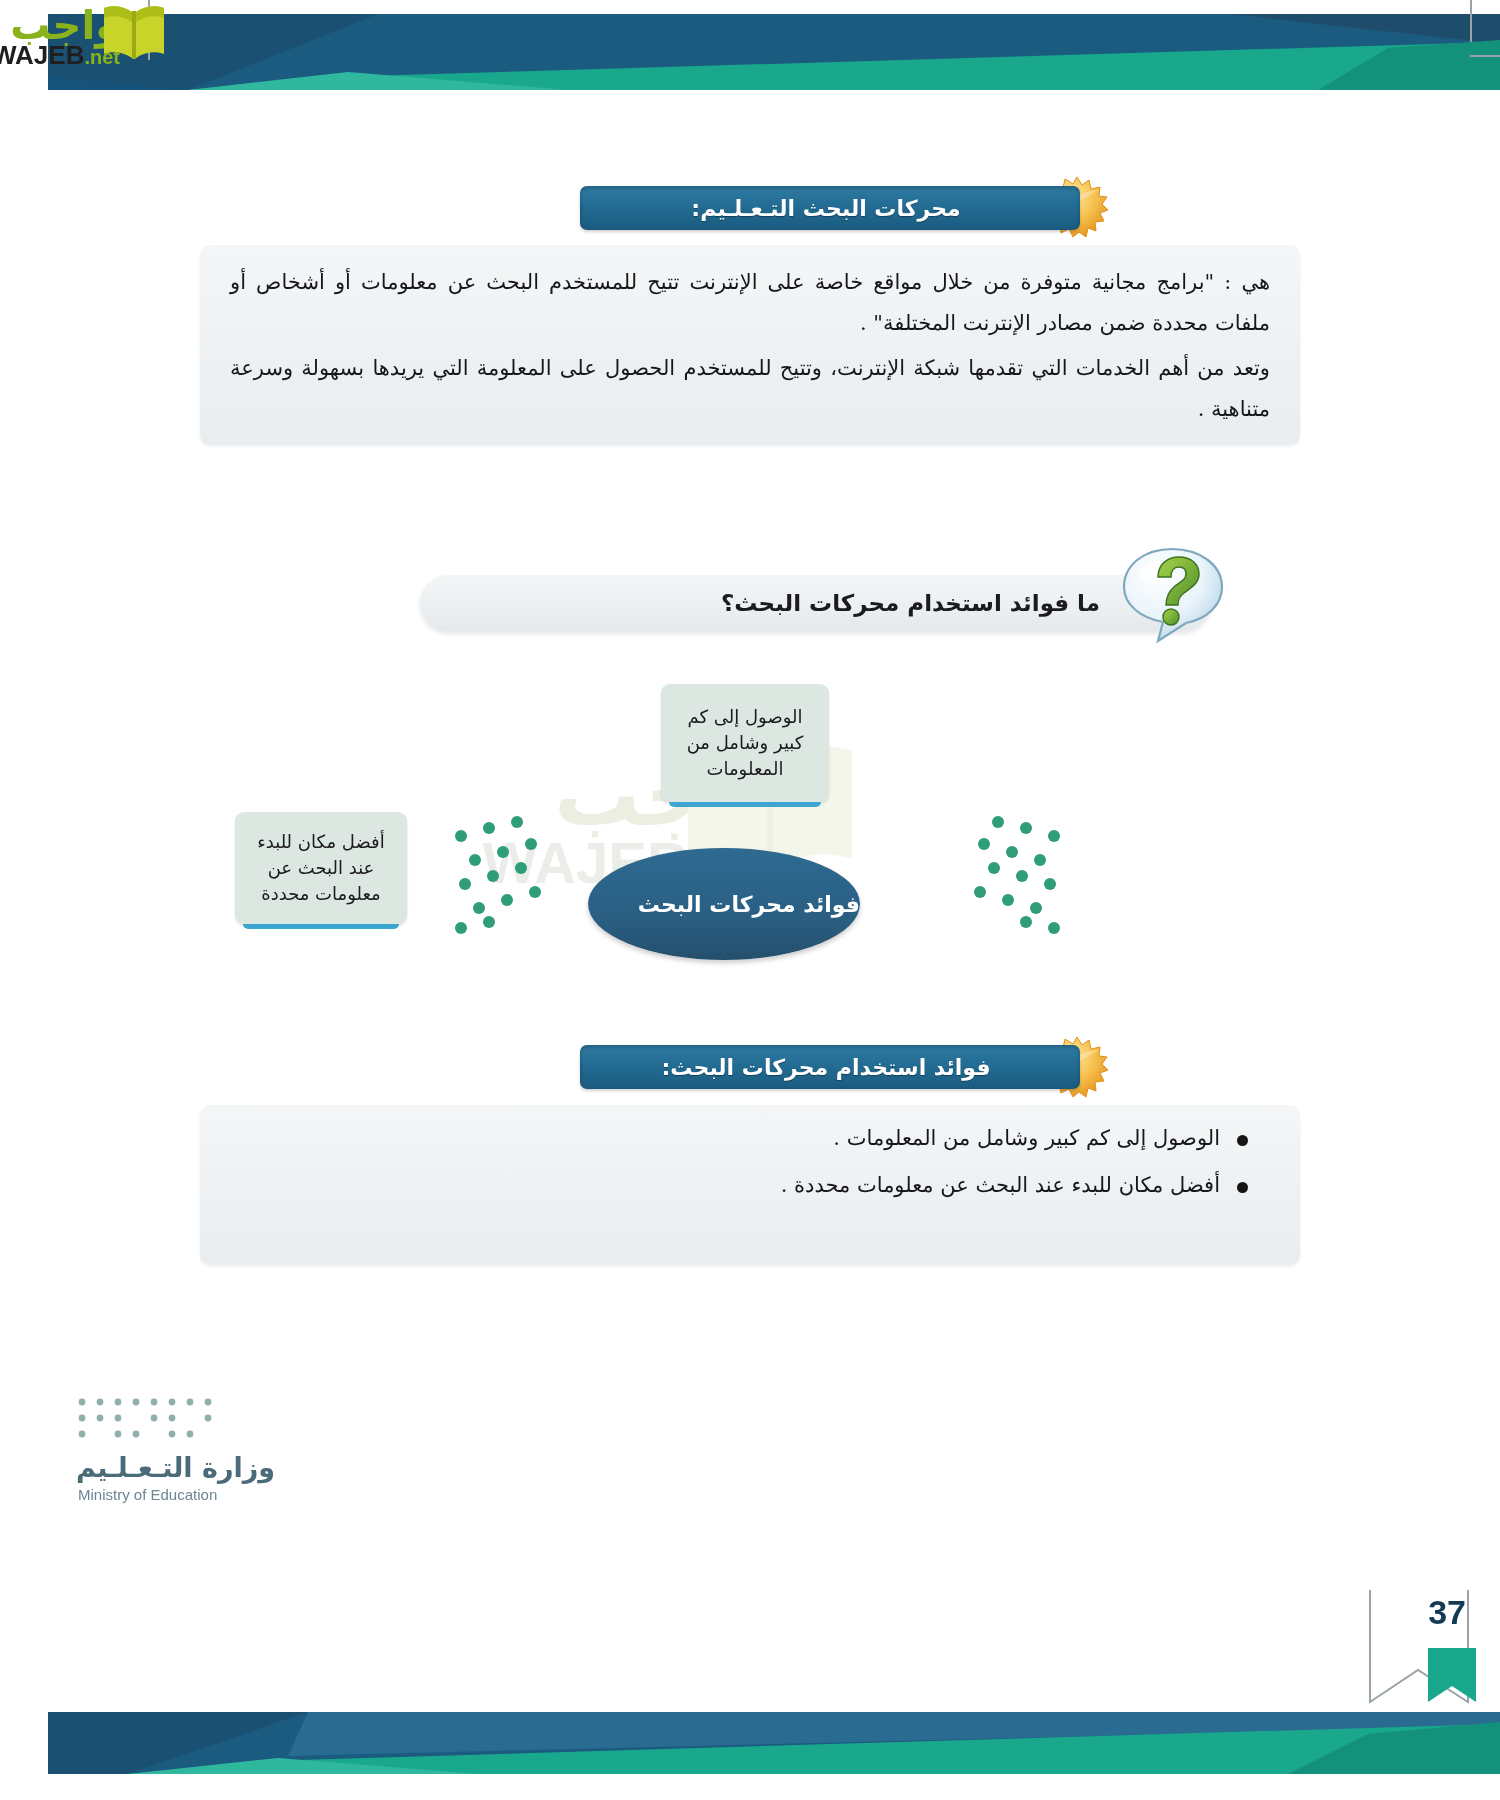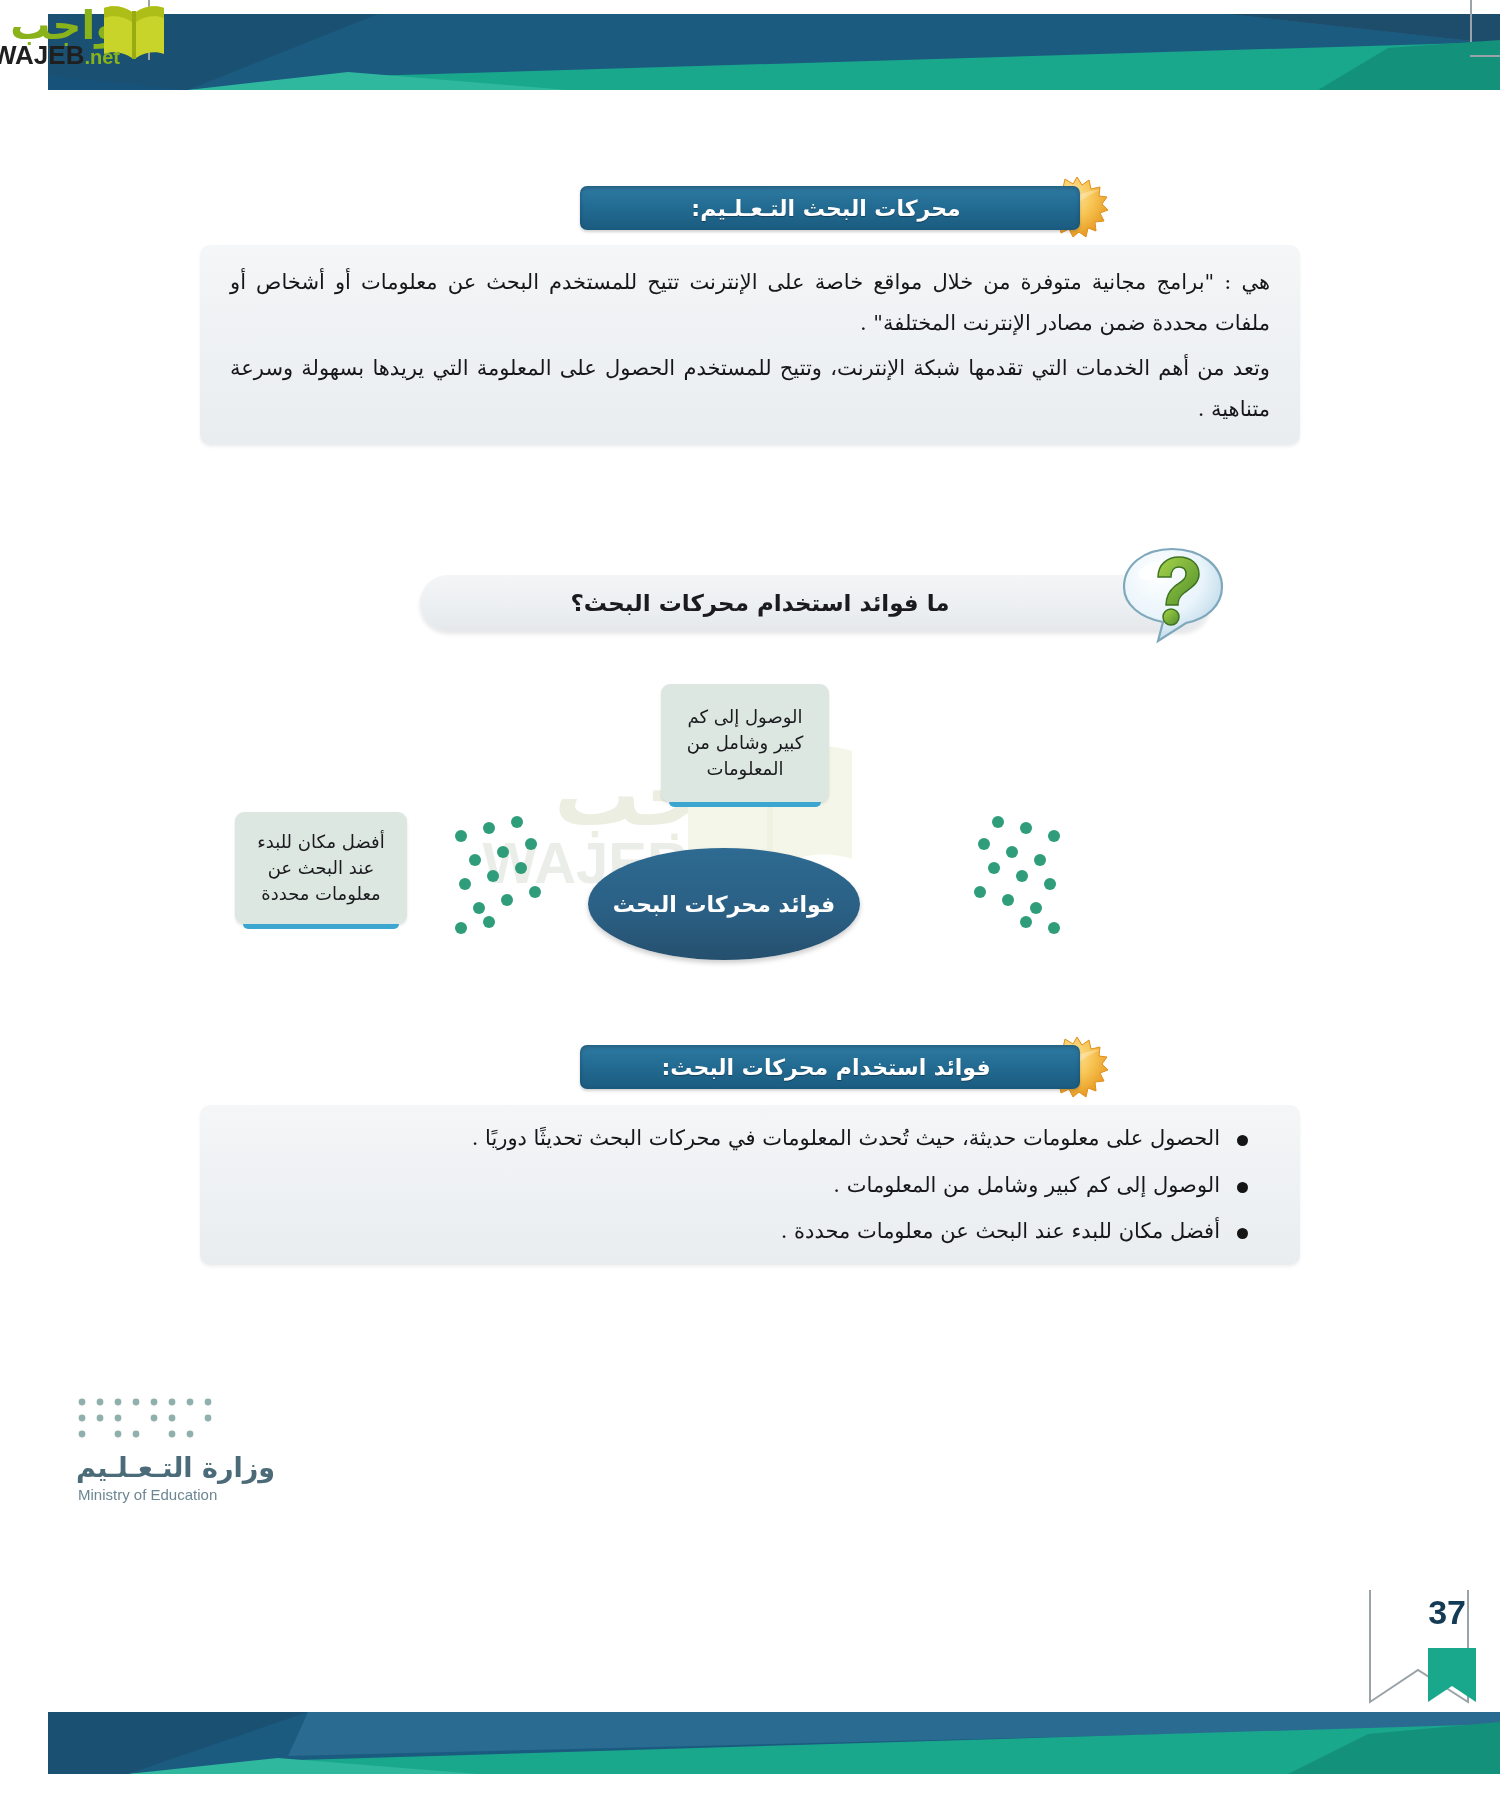--- a/index.html
+++ b/index.html
@@ -77,41 +77,41 @@
                margin-bottom:14px; text-align:right; }
   .bullets li::before{ content:""; position:absolute; right:6px; top:13px; width:11px; height:11px;
                border-radius:50%; background:#151515; }
   #b1{ text-align:justify; }
 
   
   .q-wrap{ position:absolute; right:290px; top:575px; width:790px; height:68px; }
   .q-bar{ position:absolute; right:0; top:0; width:790px; height:56px; border-radius:28px;
     background:linear-gradient(180deg,#f3f5f6 0%,#eceff1 60%,#e4e8eb 100%);
     box-shadow:0 3px 4px rgba(0,0,0,.10);
-    display:flex; align-items:center; justify-content:center; padding-right:110px; }
+    display:flex; align-items:center; justify-content:flex-start; padding-right:110px; }
   .q-bar span{ font-size:23px; font-weight:bold; color:#1b1b1f; white-space:nowrap; }
   .q-icon{ position:absolute; right:-20px; top:-34px; width:116px; height:106px; }
 
   
   .diagram{ position:absolute; right:250px; top:700px; width:1000px; height:330px; }
   .dbox{ position:absolute; border-radius:9px; background:#dde7e1;
          box-shadow:0 2px 3px rgba(0,0,0,.10);
          display:flex; align-items:center; justify-content:center; text-align:center;
          font-size:18px; font-weight:normal; color:#1b1b1f; line-height:1.45; padding:8px 10px; }
   .dbox::after{ content:""; position:absolute; left:8px; right:8px; bottom:-5px; height:5px;
          border-radius:0 0 6px 6px; background:#3ba7d0; }
   #dbox-top{ right:421px; top:-16px; width:168px; height:118px; }
   #dbox-right{ right:-8px; top:112px; width:160px; height:112px; }
   #dbox-left{ right:843px; top:112px; width:172px; height:112px; }
 
   .ellipse{ position:absolute; right:390px; top:148px; width:272px; height:112px;
     border-radius:50%/50%;
     background:linear-gradient(180deg,#2e6a91 0%,#2a5f83 60%,#254f6d 100%);
     box-shadow:0 3px 5px rgba(0,0,0,.20);
-    display:flex; align-items:center; justify-content:center; }
+    display:flex; align-items:center; justify-content:flex-start; }
   .ellipse span{ color:#fff; font-size:22px; font-weight:bold; white-space:nowrap; }
 
   .dots-svg{ position:absolute; pointer-events:none; }
   #dots-left{ right:645px; top:110px; width:160px; height:130px; }
   #dots-right{ right:180px; top:110px; width:160px; height:130px; }
 
   
   .big-wm{ position:absolute; left:500px; top:745px; width:460px; height:180px; opacity:.34; }
   .big-wm .ar{ position:absolute; right:170px; top:0; font-size:86px; font-weight:bold;
                color:#c7cfa6; letter-spacing:-2px; }
@@ -261,21 +261,20 @@
   </defs>
   <polygon fill="url(#bg2)" stroke="#e08f1c" stroke-width="1" points="31,1 36,9 43,4 45,13 54,11 53,20 61,21 56,28 62,34 54,37 58,45 49,46 50,55 42,52 40,61 33,56 27,61 23,53 15,57 13,48 4,49 6,40 0,35 7,30 2,22 10,19 8,11 17,12 19,3 27,8"></polygon>
   <path d="M10 40 C20 22 40 14 54 14 C40 20 24 30 14 46 Z" fill="#ffffff" opacity="0.28"></path>
 </svg>
 <div class="banner" id="banner2">
   <span>فوائد استخدام محركات البحث:</span>
 </div>
 
 <div class="panel" id="panel2"></div>
 <ul class="bullets">
-  <li id="b1">الحصول على معلومات حديثة، حيث تُحدث المعلومات في محركات البحث  تحديثًا دوريًا .</li>
   <li>الوصول إلى كم كبير وشامل من المعلومات .</li>
   <li>أفضل مكان للبدء عند البحث عن معلومات محددة .</li>
 </ul>
 
 <div class="moe">
   <svg class="dots" viewBox="0 0 150 52">
     <g fill="#8fb0ad">
       <circle cx="6" cy="8" r="3.4"></circle>
         <circle cx="24" cy="8" r="3.4"></circle>
         <circle cx="42" cy="8" r="3.4"></circle>

